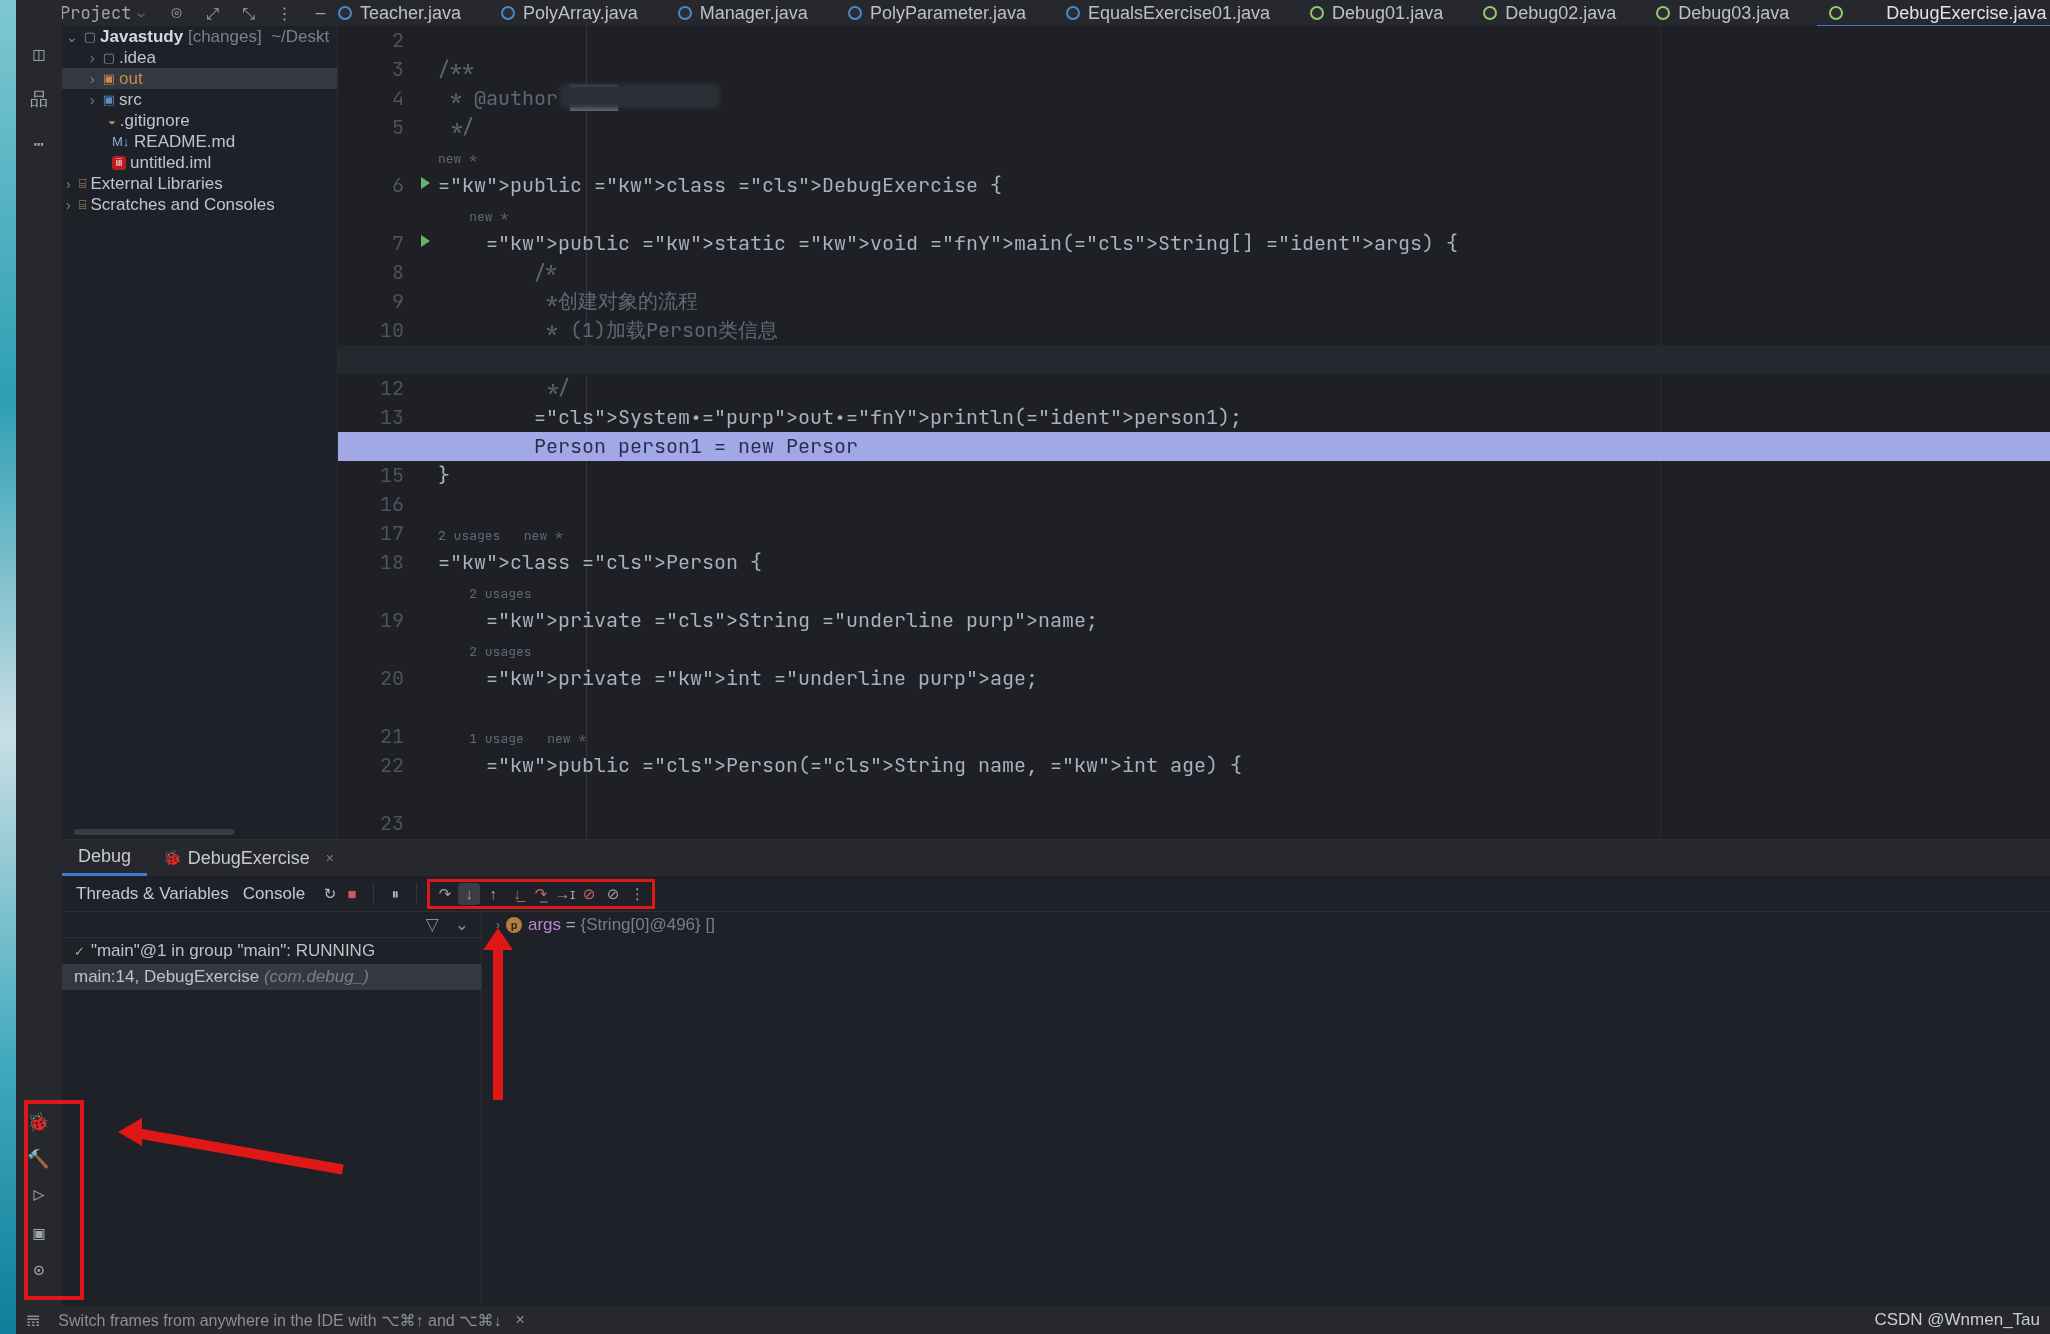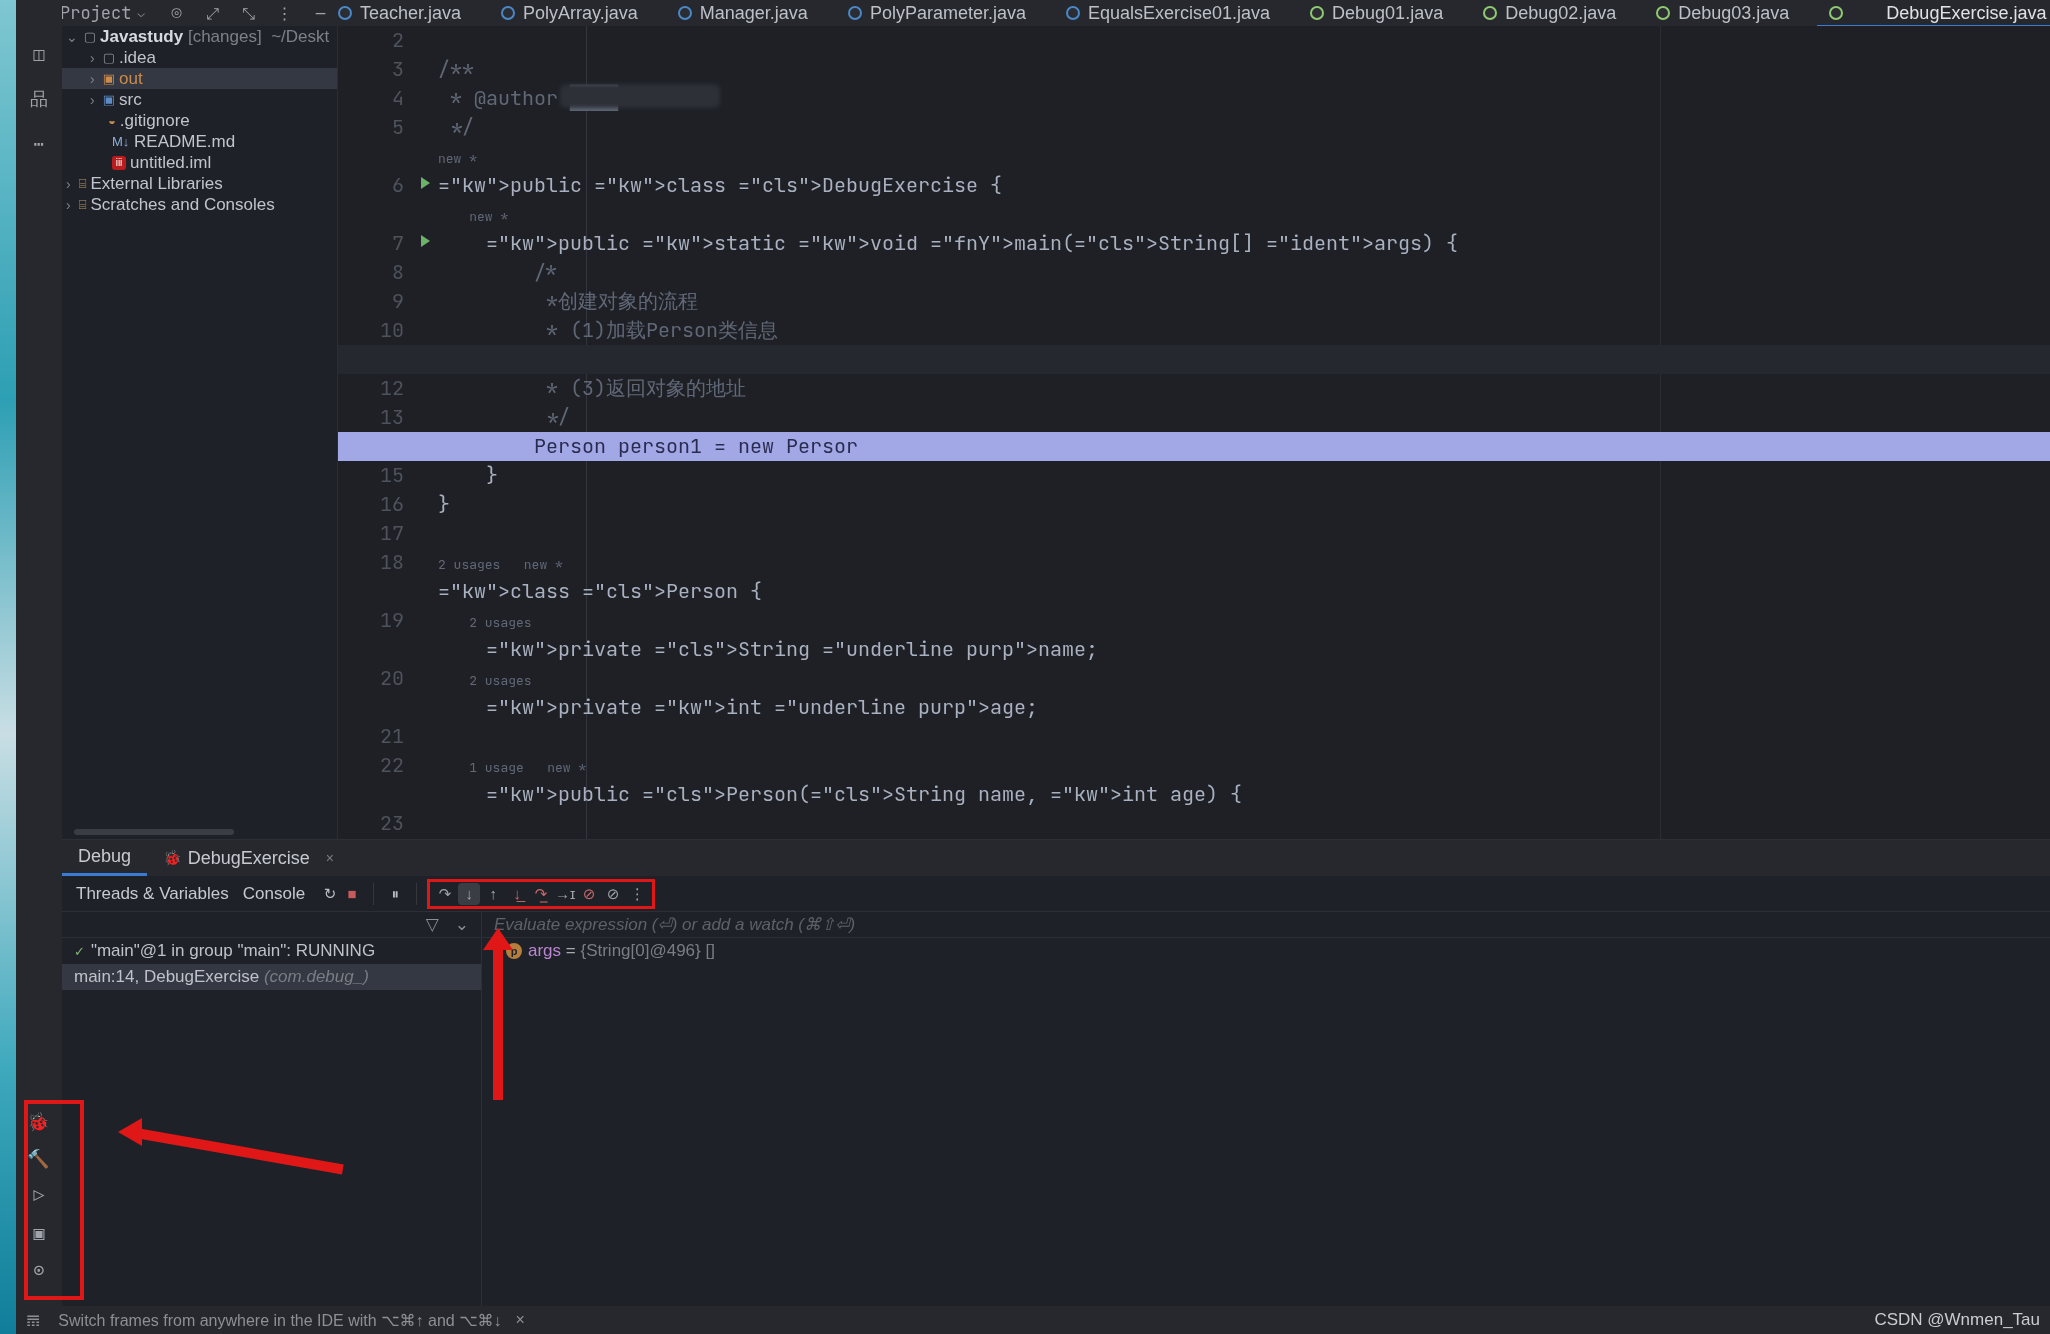--- a/index.html
+++ b/index.html
@@ -247,21 +247,20 @@
         <div class="cline"><span class="comment"> */</span></div>
         <div class="cline"><span class="usage">new *</span></div>
         <div class="cline"><span class<span="" class="paren">=</span>"kw"&gt;public <span class<span="" class="paren">=</span>"kw"&gt;class <span class<span="" class="paren">=</span>"cls"&gt;DebugExercise <span class="paren">{</span></div>
         <div class="cline"><span class="usage">    new *</span></div>
         <div class="cline">    <span class<span="" class="paren">=</span>"kw"&gt;public <span class<span="" class="paren">=</span>"kw"&gt;static <span class<span="" class="paren">=</span>"kw"&gt;void <span class<span="" class="paren">=</span>"fnY"&gt;main<span class="paren">(</span><span class<span="" class="paren">=</span>"cls"&gt;String<span class="paren">[</span><span class="paren">]</span> <span class<span="" class="paren">=</span>"ident"&gt;args<span class="paren">)</span> <span class="paren">{</span></div>
         <div class="cline"><span class="comment">        /*</span></div>
         <div class="cline"><span class="comment">         *创建对象的流程</span></div>
         <div class="cline"><span class="comment">         * (1)加载Person类信息</span></div>
         <div class="hlrow" style="top: 319px;"></div>
         <div class="cline"><span class="comment">         * (2)初始化 2.1默认初始化, 2.2 显式初始化, 2.3 构造器初始化    </span><span class="annot">You, Yesterday · Uncommitted changes</span><span class="comment"></span></div>
-        <div class="cline"><span class="comment">         * (3)返回对象的地址</span></div>
         <div class="cline"><span class="comment">         */</span></div>
         <div class="cline" style="position: absolute; top: 406px; left: -100px; right: 0px; background: rgb(162, 167, 230);"><span style="position: relative; left: 100px; color: rgb(42, 44, 79);">        Person person1 = new Persor</span><div style="position: absolute; left: 650px; top: 0px; height: 29px; width: 300px; background: rgb(162, 167, 230);"></div></div>
         <div class="cline">        <span class<span="" class="paren">=</span>"cls"&gt;System<span class="paren">.</span><span class<span="" class="paren">=</span>"purp"&gt;out<span class="paren">.</span><span class<span="" class="paren">=</span>"fnY"&gt;println<span class="paren">(</span><span class<span="" class="paren">=</span>"ident"&gt;person1<span class="paren">)</span><span class="paren">;</span></div>
         <div class="cline">    <span class="paren">}</span></div>
         <div class="cline"><span class="paren">}</span></div>
         <div class="cline"></div>
         <div class="cline"><span class="usage">2 usages   new *</span></div>
         <div class="cline"><span class<span="" class="paren">=</span>"kw"&gt;class <span class<span="" class="paren">=</span>"cls"&gt;Person <span class="paren">{</span></div>
         <div class="cline"><span class="usage">    2 usages</span></div>
         <div class="cline">    <span class<span="" class="paren">=</span>"kw"&gt;private <span class<span="" class="paren">=</span>"cls"&gt;String <span class<span="" class="paren">=</span>"underline purp"&gt;name<span class="paren">;</span></div>
@@ -314,23 +313,20 @@
         <div class="fr-row">
           <span class="chk-ico">✓</span>
           <span>"main"@1 in group "main": RUNNING</span>
         </div>
         <div class="fr-row sel">
           <span>main:14, DebugExercise</span>&nbsp;
           <span class="fr-muted">(com.debug_)</span>
         </div>
       </div>
       <div id="vars">
-        <div id="eval-row">
-          <span>Evaluate expression (⏎) or add a watch (⌘⇧⏎)</span>
-        </div>
         <div class="var-row">
           <span style="color:#7d8088;margin-right:6px;font-size:12px;">›</span>
           <span class="param-ico">p</span>
           <span class="var-name">args</span>
           <span class="var-eq">&nbsp;=&nbsp;</span>
           <span class="var-val">{String[0]@496} []</span>
         </div>
       </div>
     </div>
   </div>

